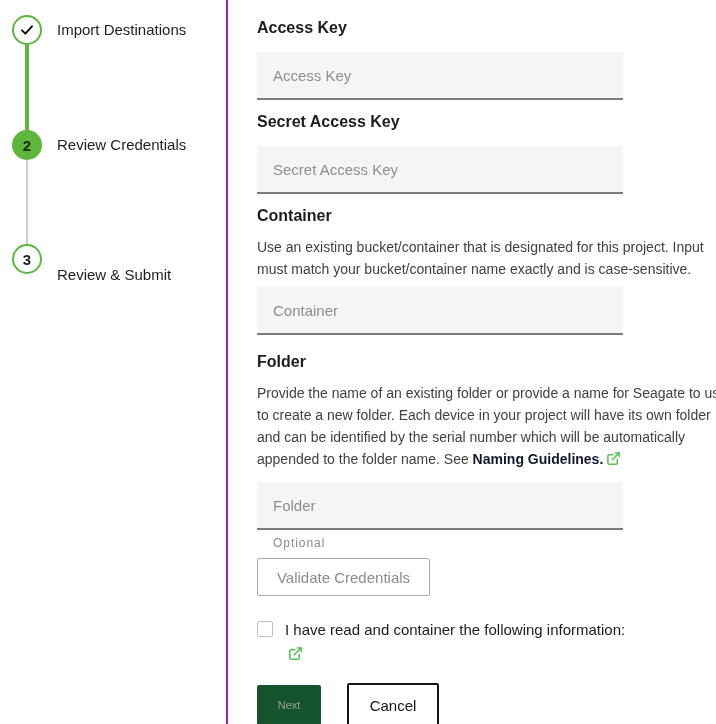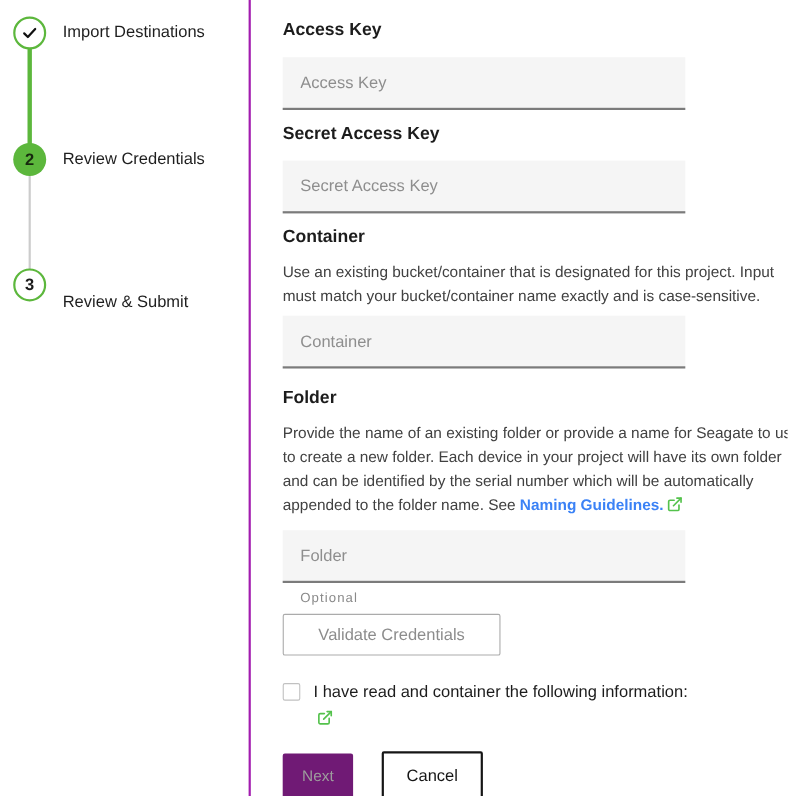--- a/index.html
+++ b/index.html
@@ -61,36 +61,36 @@
     font-family: inherit; font-size: 15px; color: #1c1c1c;
     outline: none;
   }
   .text-input::placeholder { color: #8e8e8e; opacity: 1; }
 
   .helper-text {
     margin: 11px 0 0; width: 472px;
     font-size: 14px; line-height: 22px; color: #414141;
   }
   .helper-text .inline-link {
-    color: #3b82f6; text-decoration: none; font-weight: 700;
+    color: #0f172a; text-decoration: none; font-weight: 700;
     white-space: nowrap;
   }
   .ext-icon { vertical-align: -2px; margin-left: 3px; }
 
   .input-tight { margin-top: 7px; }
   .input-folder { margin-top: 12px; }
 
   .optional-note {
     margin: 6px 0 0; padding-left: 16px;
     font-size: 12px; letter-spacing: 0.08em; color: #8a8a8a;
   }
 
   .validate-btn {
     margin-top: 8px;
-    width: 198px; height: 38px;
+    width: 173px; height: 38px;
     background: #ffffff;
     border: 1px solid #ababab; border-radius: 2px;
     font-family: inherit; font-size: 15px; color: #8c8c8c;
     cursor: pointer;
   }
 
   .ack-row { margin-top: 24px; display: flex; gap: 12px; }
   .checkbox {
     flex: none; width: 16px; height: 16px; margin-top: 1px;
     background: #fff; border: 1px solid #c1c1c1; border-radius: 2px;
@@ -98,22 +98,22 @@
   }
   .ack-text { font-size: 15px; line-height: 20px; color: #1c1c1c; }
   .ack-link {
     display: inline-block; margin-top: 4px;
     font-weight: 700; color: #1c1c1c; text-decoration: none;
   }
 
   .actions { margin-top: 19px; display: flex; align-items: center; gap: 26px; }
   .next-btn {
     width: 64px; height: 40px;
-    background: #701a75; border: none; border-radius: 2px;
-    font-family: inherit; font-size: 14px; color: #9d9d9d;
+    background: #14532d; border: none; border-radius: 2px;
+    font-family: inherit; font-size: 11px; color: #9d9d9d;
   }
   .cancel-btn {
     width: 92px; height: 44px;
     background: #ffffff; border: 2px solid #151515; border-radius: 2px;
     font-family: inherit; font-size: 15px; color: #151515;
     cursor: pointer;
   }
 </style>
 </head>
 <body>

